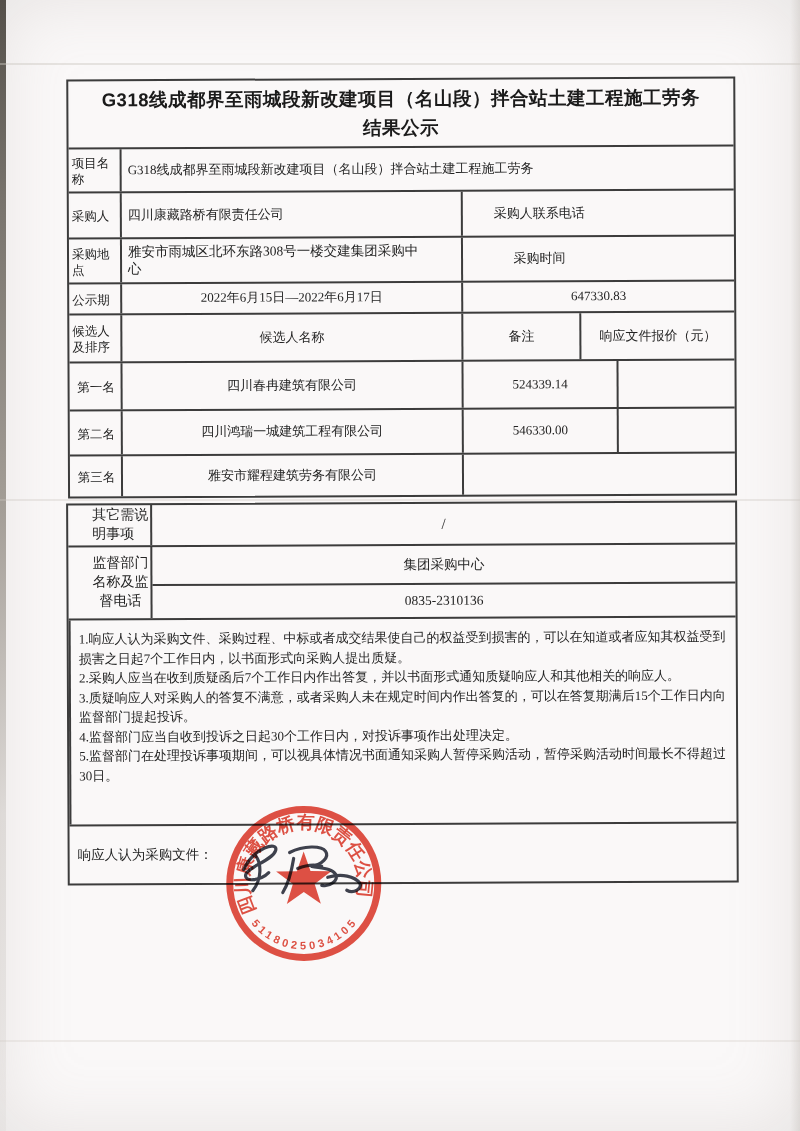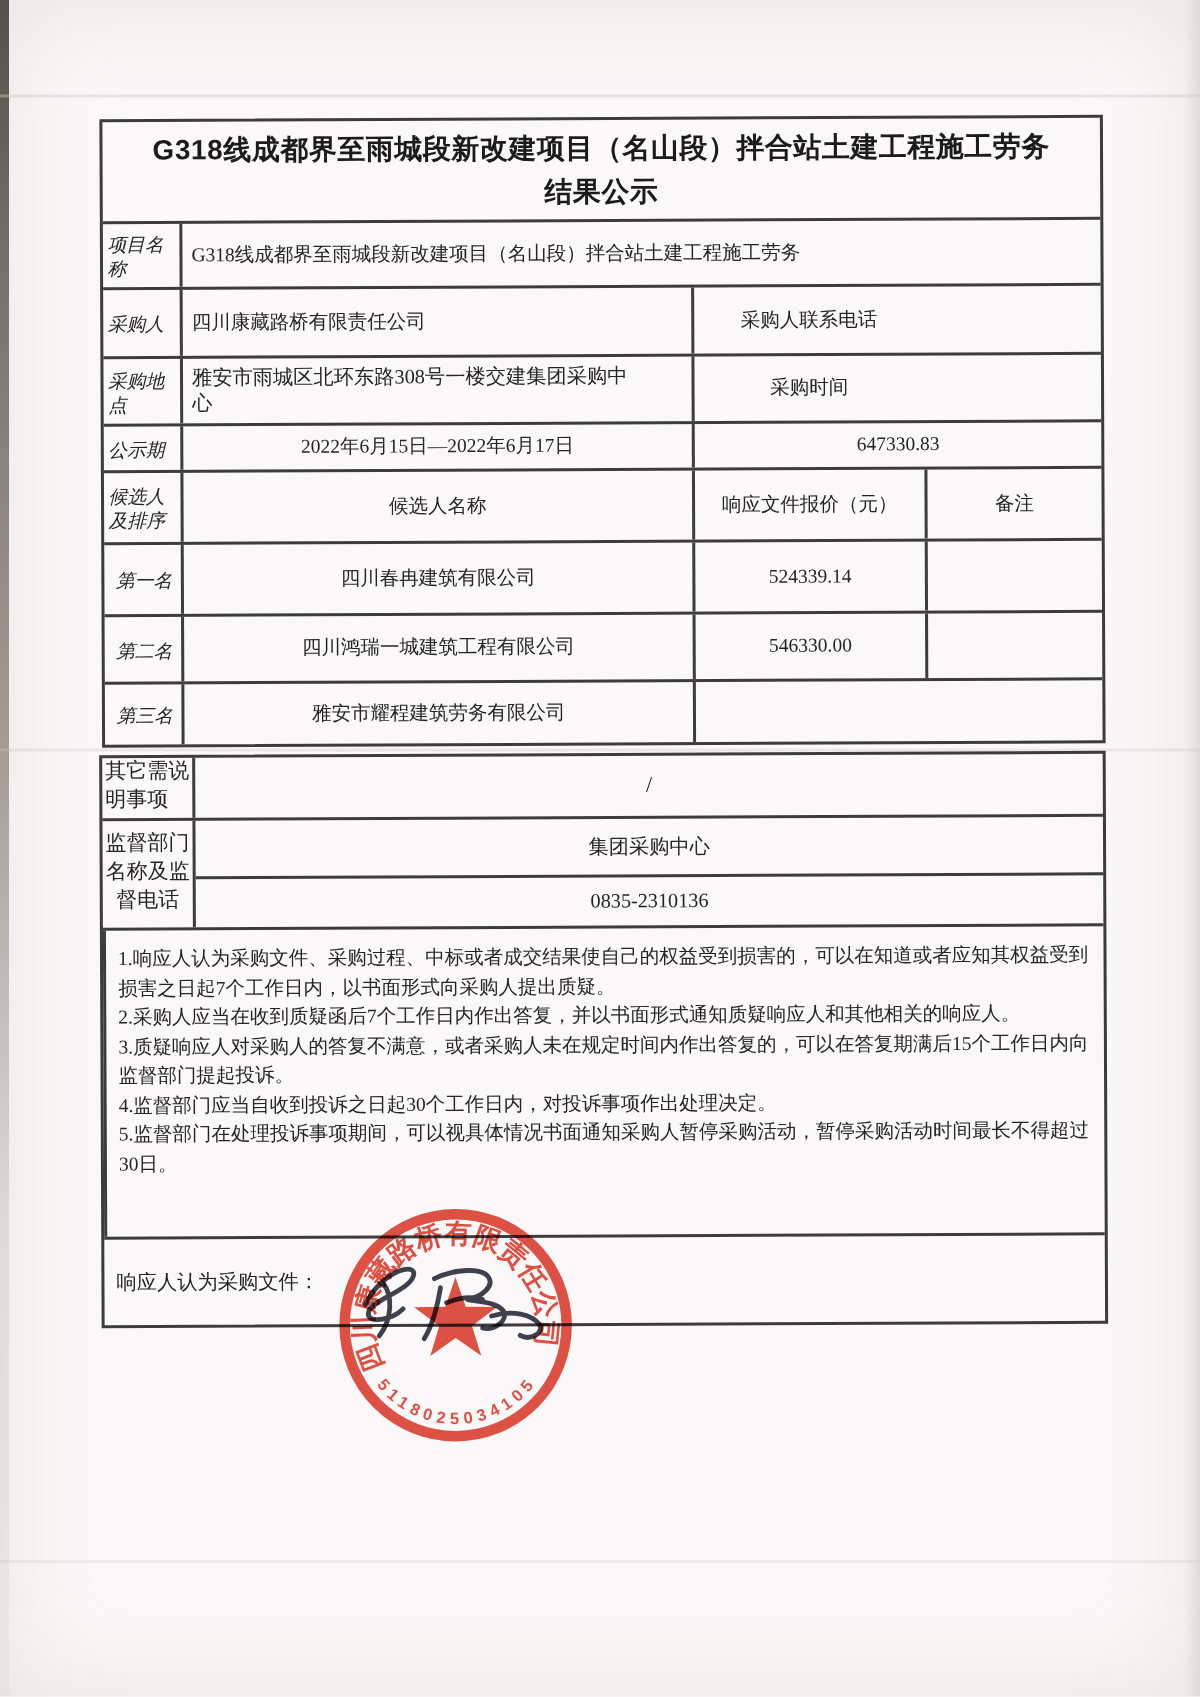--- a/index.html
+++ b/index.html
@@ -30,21 +30,21 @@
   
   .tbl{position:absolute;border:2px solid var(--line);box-sizing:border-box;background:transparent;}
   .t1{left:68px;top:78px;width:669px;}
   .t2{left:66px;top:502px;width:671px;}
   .tr{display:flex;box-sizing:border-box;}
   .tr + .tr{border-top:2px solid var(--line);}
   .c{box-sizing:border-box;display:flex;align-items:center;font-size:13px;line-height:1.25;
      padding:2px 3px;overflow:hidden;}
   .c + .c{border-left:2px solid var(--line);}
   .ctr{justify-content:center;text-align:center;}
-  .c1w{width:51px;flex:none;font-size:12.5px;padding:6px 1px 2px 3px;font-style:italic;}
+  .c1w{width:51px;flex:none;font-size:12.5px;padding:6px 1px 2px 3px;}
   .c2w{width:341px;flex:none;}
   .c3w{width:155px;flex:none;}
   .c4w{flex:1;}
   .span3{flex:1;}
 
   .r-title{height:66px;}
   .r-title .c{flex-direction:column;justify-content:center;width:100%;padding:2px 4px;}
   .title-l{font-family:"Liberation Sans","DejaVu Sans",sans-serif;font-weight:700;
            font-size:18.5px;line-height:29px;color:#1b1b1b;text-align:center;letter-spacing:0.5px;}
   .r-project{height:44px;}
@@ -52,21 +52,21 @@
   .r-location{height:45px;}
   .r-location .loc-val{padding-right:40px;font-size:13.5px;}
   .r-period{height:31px;}
   .r-chead{height:48px;}
   .r-cand1{height:48px;}
   .r-cand2{height:45px;}
   .r-cand3{height:42px;}
   .val-left{padding-left:6px;}
 
   
-  .c1b{width:60px;flex:none;font-size:14px;padding:2px 2px;line-height:1.35;}
+  .c1b{width:60px;flex:none;font-size:14px;padding:2px 2px;line-height:1.35;margin-left:22px;}
   .r-other{height:40px;}
   .r-sup{height:73px;}
   .supR{flex:1;display:flex;flex-direction:column;border-left:2px solid var(--line);box-sizing:border-box;}
   .sub1{height:39px;border-bottom:2px solid var(--line);box-sizing:border-box;
         display:flex;align-items:center;justify-content:center;font-size:13.5px;}
   .sub2{flex:1;display:flex;align-items:center;justify-content:center;font-size:13.5px;}
   .r-objection{height:206px;}
   .obj-text{flex:1;border-left:2px solid var(--line);box-sizing:border-box;
             padding:9px 10px 4px 8px;font-size:13px;line-height:19.5px;display:block;}
   .r-sign{height:59px;display:flex;align-items:center;padding-left:8px;font-size:13.5px;}
@@ -118,22 +118,22 @@
 
     <div class="tr r-period">
       <div class="c c1w">公示期</div>
       <div class="c c2w ctr">2022年6月15日—2022年6月17日</div>
       <div class="c c4w ctr">647330.83</div>
     </div>
 
     <div class="tr r-chead">
       <div class="c c1w">候选人及排序</div>
       <div class="c c2w ctr">候选人名称</div>
+      <div class="c c4w ctr">备注</div>
       <div class="c c3w ctr">响应文件报价（元）</div>
-      <div class="c c4w ctr">备注</div>
     </div>
 
     <div class="tr r-cand1">
       <div class="c c1w ctr">第一名</div>
       <div class="c c2w ctr">四川春冉建筑有限公司</div>
       <div class="c c3w ctr">524339.14</div>
       <div class="c c4w ctr"></div>
     </div>
 
     <div class="tr r-cand2">

